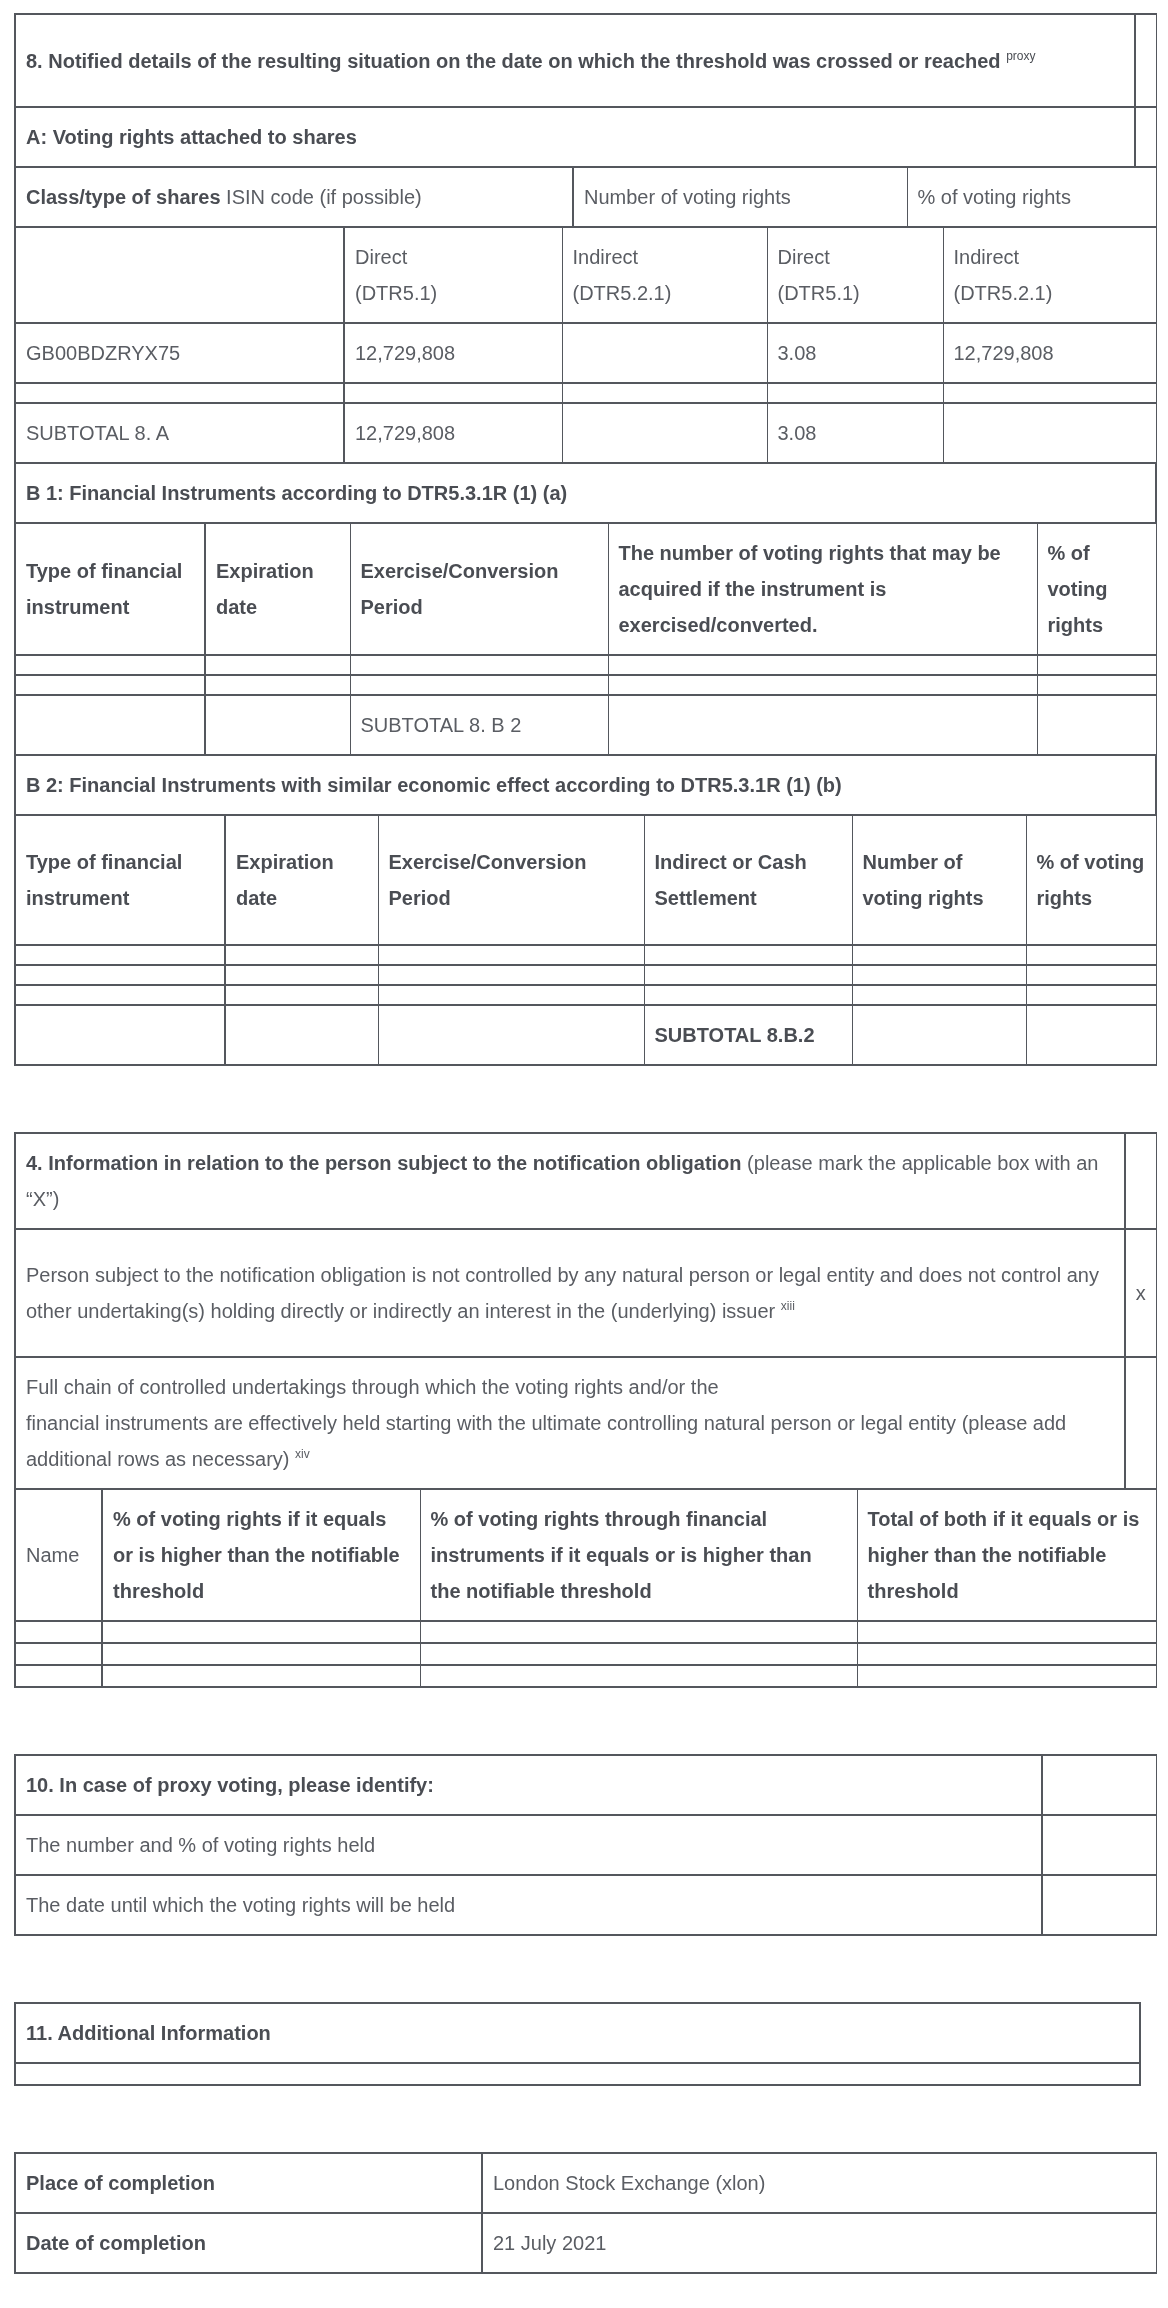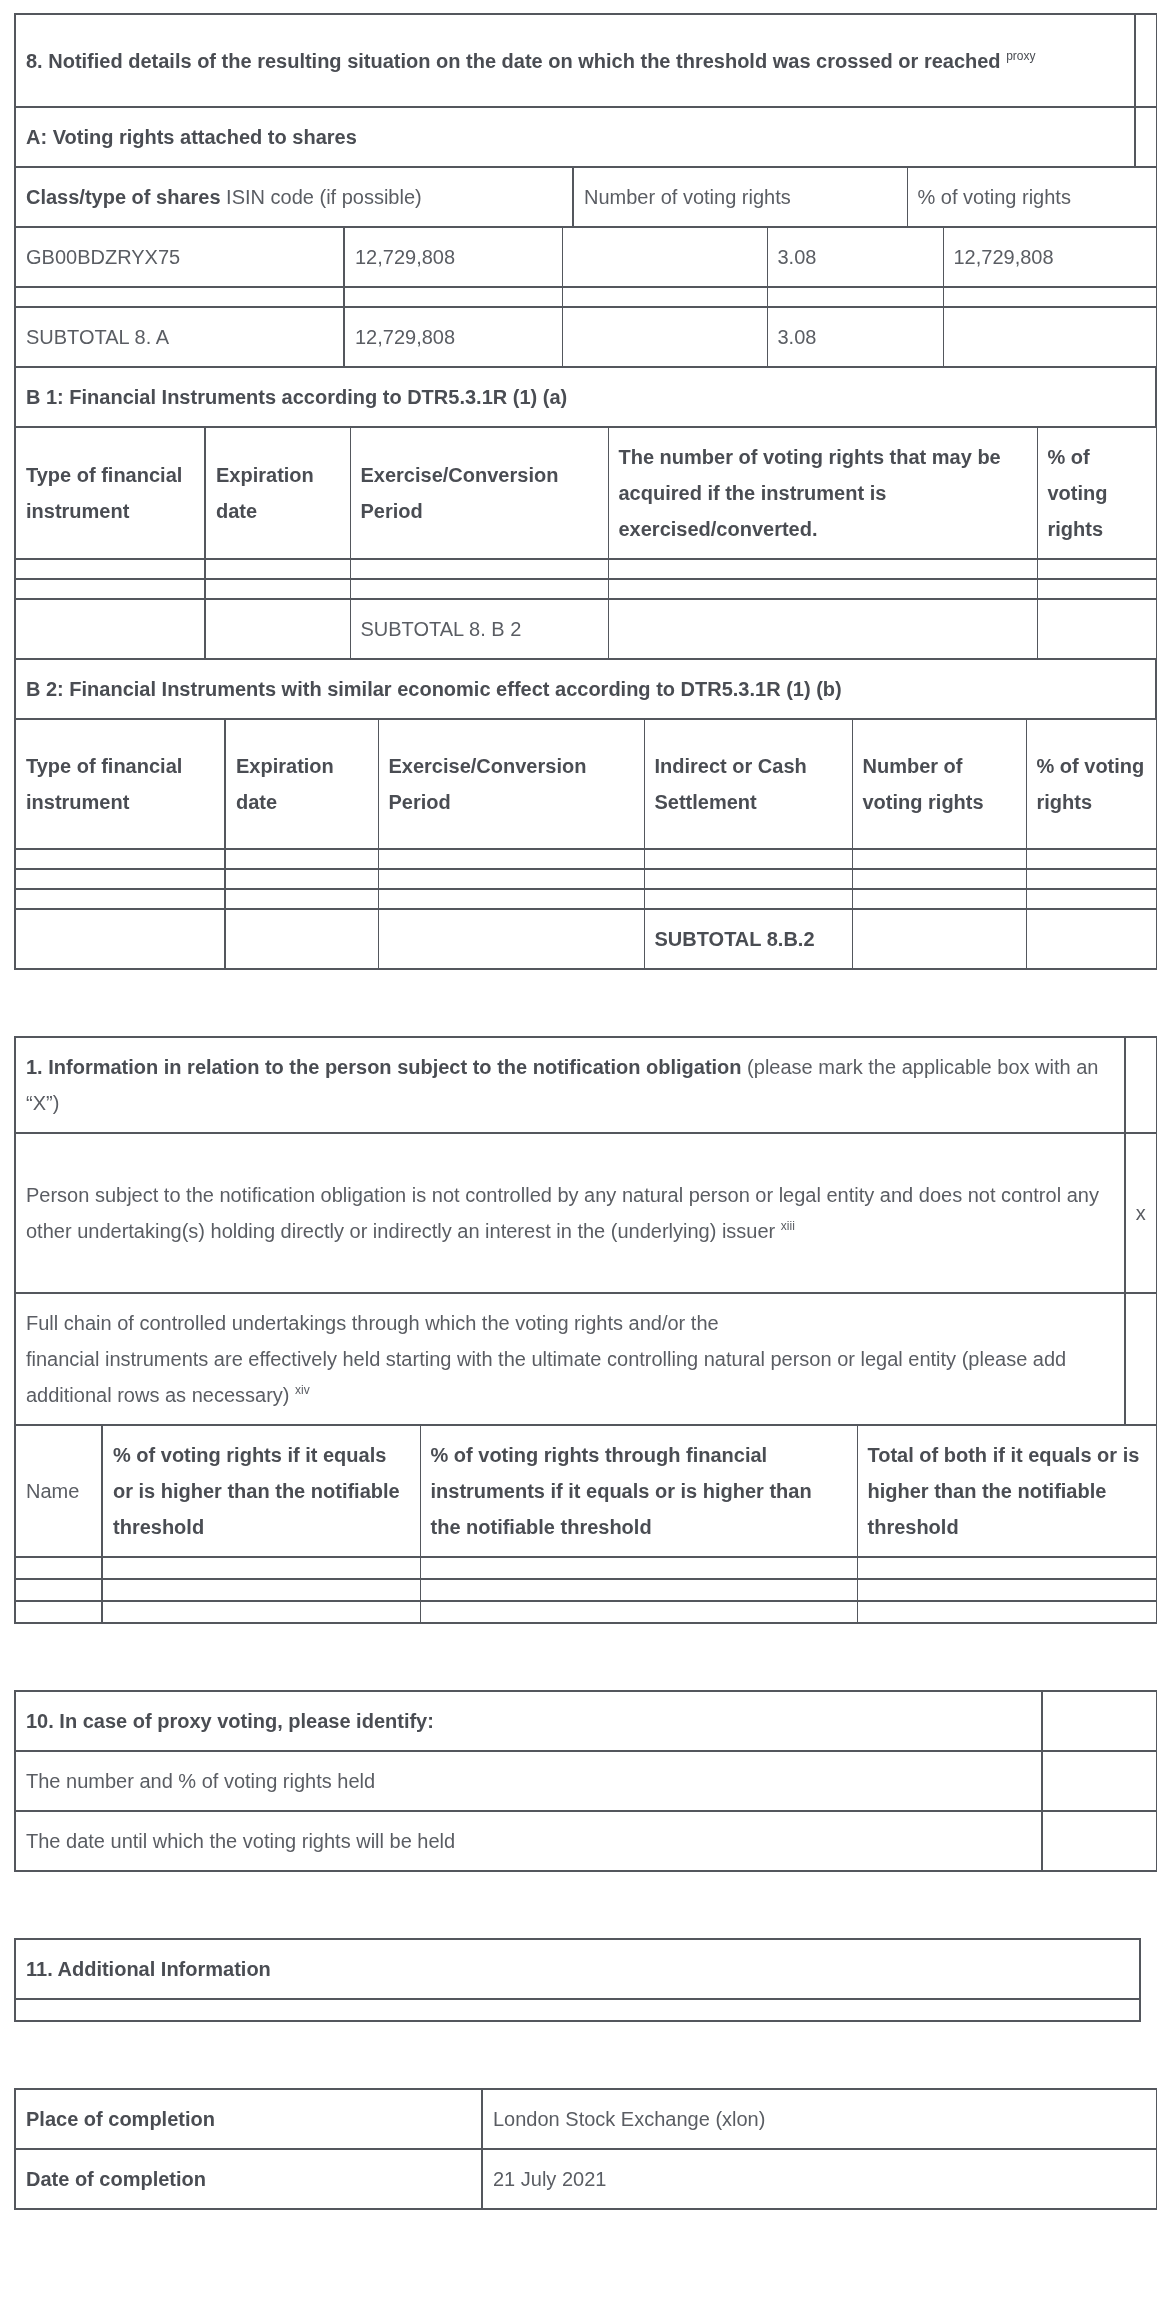--- a/index.html
+++ b/index.html
@@ -78,20 +78,27 @@
 
   <table style="margin-top:-2px">
     <colgroup>
       <col style="width:329px">
         <col style="width:218px">
         <col style="width:205px">
         <col style="width:176px">
         <col style="width:213px">
     </colgroup>
     <tbody>
+        <tr style="height:94px">
+      <td></td>
+      <td class="thin"><span>Direct</span><br><span>(DTR5.1)</span></td>
+      <td class="thin"><span>Indirect</span><br><span>(DTR5.2.1)</span></td>
+      <td class="thin"><span>Direct</span><br><span>(DTR5.1)</span></td>
+      <td class="thin"><span>Indirect</span><br><span>(DTR5.2.1)</span></td>
+    </tr>
     <tr style="height:57px">
       <td>GB00BDZRYX75</td>
       <td class="thin">12,729,808</td>
       <td class="thin"></td>
       <td class="thin">3.08</td>
       <td class="thin">12,729,808</td>
     </tr>
     <tr class="empty">
       <td></td>
           <td class="thin"></td>
@@ -211,25 +218,25 @@
   <div class="gap-lg"></div>
 
   <table>
     <colgroup>
       <col style="width:1110px">
         <col style="width:31px">
     </colgroup>
     <tbody>
         <tr style="height:93px">
       <td>
-        <span class="b">1. Information in relation to the person subject to the notification obligation</span><span> (please mark the applicable box with an “X”)</span>
-      </td>
-      <td class="thin"></td>
-    </tr>
-    <tr style="height:160px">
+        <span class="b">4. Information in relation to the person subject to the notification obligation</span><span> (please mark the applicable box with an “X”)</span>
+      </td>
+      <td class="thin"></td>
+    </tr>
+    <tr style="height:128px">
       <td>
         <span>Person subject to the notification obligation is not controlled by any natural person or legal entity and does not control any other undertaking(s) holding directly or indirectly an interest in the (underlying) issuer</span>
         <span class="sup">xiii</span>
       </td>
       <td class="thin center" style="padding:0;text-transform:lowercase">X</td>
     </tr>
     <tr style="height:128px">
       <td>
         <span>Full chain of controlled undertakings through which the voting rights and/or the</span><br>
         <span>financial instruments are effectively held starting with the ultimate controlling natural person or legal entity (please add additional rows as necessary)</span>

